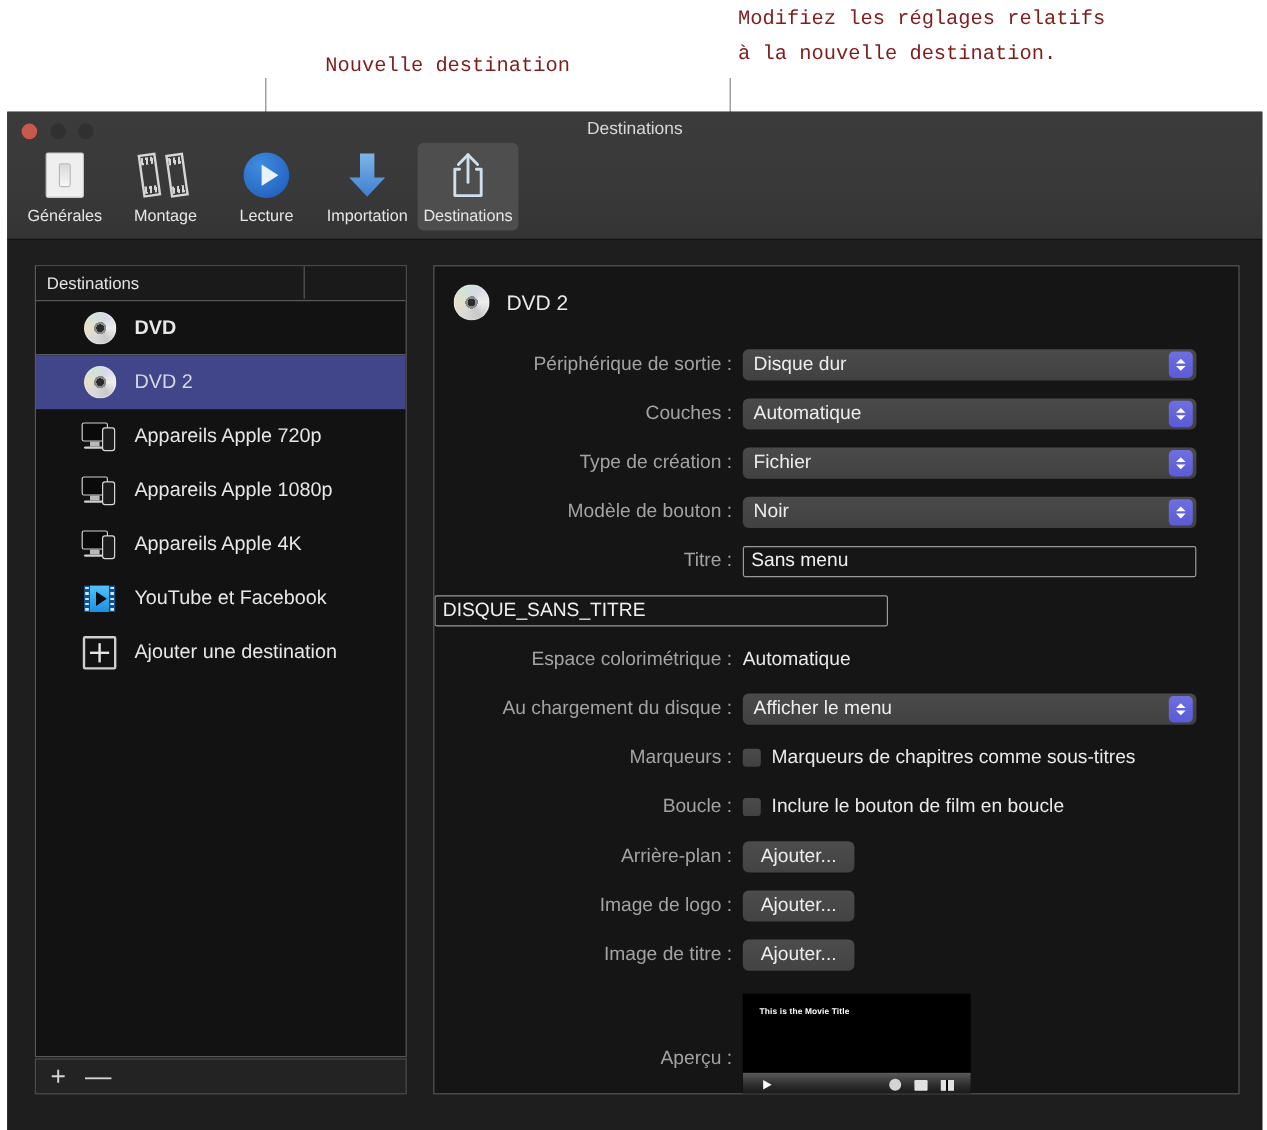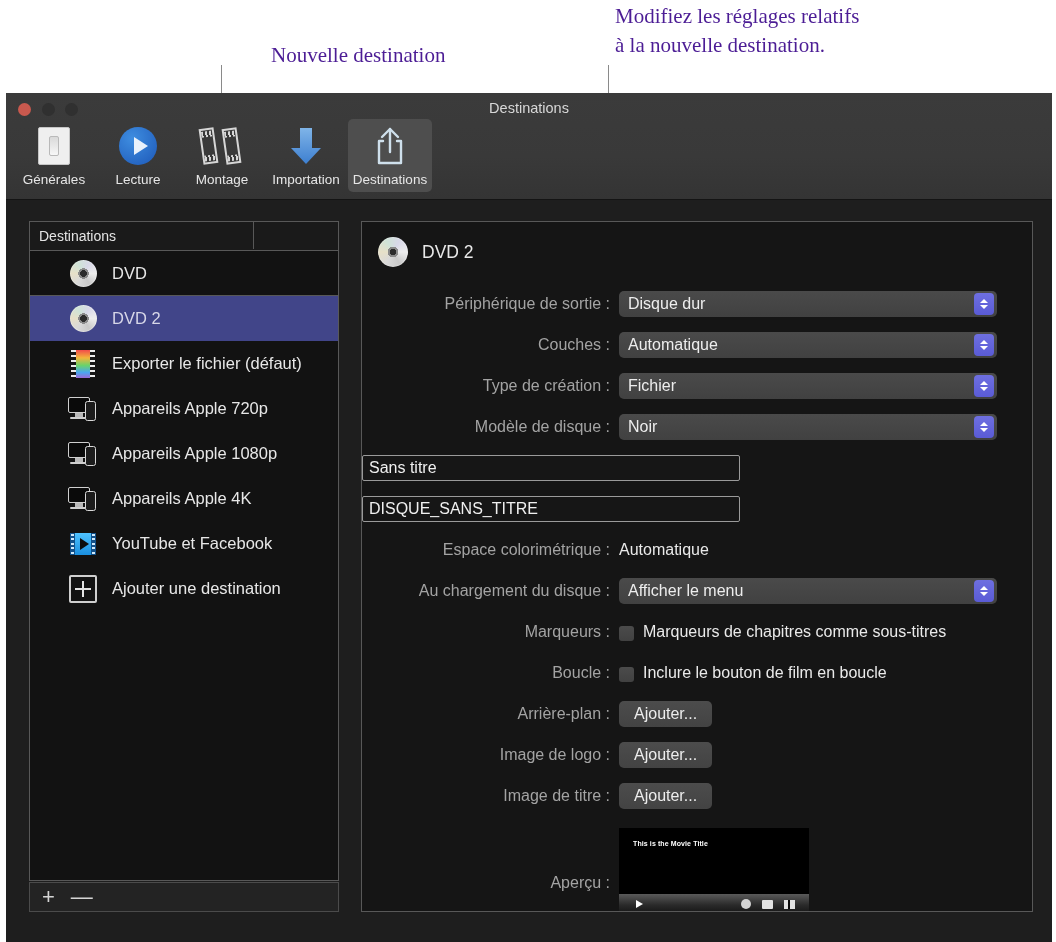--- a/index.html
+++ b/index.html
@@ -8,25 +8,25 @@
     width: 1056px; height: 942px;
     background: #ffffff;
     font-family: "Liberation Sans", sans-serif;
     overflow: hidden;
   }
   #root { position: relative; width: 1056px; height: 942px; background:#fff; }
 
   
   .callout-text {
     position: absolute;
-    color: #4c1d95;
-    font-size: 21px;
+    color: #7f1d1d;
+    font-size: 17px;
     line-height: 29px;
     white-space: pre-line;
-    font-family: Liberation Serif, serif;
+    font-family: Liberation Mono, monospace;
   }
   .callout-line {
     position: absolute;
     width: 1px;
     background: #8a8a8a;
   }
 
   
   #window {
     position: absolute;
@@ -183,21 +183,21 @@
     box-sizing: border-box;
   }
   .dest-row.selected { background: #414589; color: #d7d7e8; }
   .dest-row .d-ic {
     width: 30px; height: 30px;
     margin-right: 14px;
     display: flex; align-items: center; justify-content: center;
     flex: none;
   }
   
-  .dest-row.row-dvd { border-bottom: 1px solid #585858; }
+  .dest-row.row-dvd { border-bottom: 1px solid #585858; font-weight: bold; }
 
   
   .ic-disc {
     width: 27px; height: 27px; border-radius: 50%;
     background:
       radial-gradient(circle at 50% 50%, #2b2b2b 0 3.2px, #8a8a8a 3.2px 5.2px, rgba(0,0,0,0) 5.2px),
       conic-gradient(from 210deg, #d9d9d9, #e7e0c8, #cfe3d7, #d8d8e8, #ededed, #c9c9c9, #d9d9d9);
     box-shadow: inset 0 0 0 1px rgba(255,255,255,.25);
   }
   
@@ -347,21 +347,21 @@
     border: 1px solid #9a9a9a;
     border-radius: 2px;
     display: flex; align-items: center;
     padding-left: 6px;
     box-sizing: border-box;
     color: #f0f0f0; font-size: 16px;
   }
 
   .plaintext { color: #e9e9e9; font-size: 16px; }
 
-  .chkline { display: flex; align-items: flex-end; gap: 9px; }
+  .chkline { display: flex; align-items: center; gap: 9px; }
   .checkbox {
     width: 15px; height: 15px;
     background: linear-gradient(to bottom,#4b4b4b,#414141);
     border-radius: 3px;
     flex: none;
     cursor: default;
   }
   .chklabel { color: #eaeaea; font-size: 16px; white-space: nowrap; }
 
   .btn {
@@ -435,49 +435,49 @@
 
       <div id="toolbar">
 
         <div class="tb-item">
           <div class="tb-icon">
             <div class="ic-switch">
                 <i></i>
               </div>
           </div>
           <div class="tb-label">Générales</div>
-        </div>
-
-        <div class="tb-item">
-          <div class="tb-icon">
-            <div class="ic-play">
-                <b></b>
-              </div>
-          </div>
-          <div class="tb-label">Lecture</div>
         </div>
 
         <div class="tb-item">
           <div class="tb-icon">
             <div class="ic-film">
               <div class="strip s1">
                   <div class="perf t"></div>
                   <div class="perf b"></div>
                 </div>
               <div class="strip s2">
                   <div class="perf t"></div>
                   <div class="perf b"></div>
                 </div>
             </div>
           </div>
           <div class="tb-label">Montage</div>
         </div>
 
         <div class="tb-item">
           <div class="tb-icon">
+            <div class="ic-play">
+                <b></b>
+              </div>
+          </div>
+          <div class="tb-label">Lecture</div>
+        </div>
+
+        <div class="tb-item">
+          <div class="tb-icon">
             <svg class="ic-down" viewBox="0 0 38 40">
               <defs>
                 <linearGradient id="gdown" x1="0" y1="0" x2="0" y2="1">
                   <stop offset="0" stop-color="#7fb4e8"></stop>
                   <stop offset="1" stop-color="#3d7fd0"></stop>
                 </linearGradient>
               </defs>
               <path d="M13 2 h12 v20 h9 L19 38 L4 22 h9 z" fill="url(#gdown)"></path>
             </svg>
           </div>
@@ -517,26 +517,20 @@
             <span>DVD</span>
           </div>
 
           <div class="dest-row selected">
             <span class="d-ic">
                 <span class="ic-disc"></span>
               </span>
             <span>DVD 2</span>
           </div>
 
-          <div class="dest-row">
-            <span class="d-ic">
-                <span class="ic-filmcolor"></span>
-              </span>
-            <span>Exporter le fichier (défaut)</span>
-          </div>
 
           <div class="dest-row">
             <span class="d-ic">
               <span class="ic-devices">
                   <i class="mon"></i>
                   <i class="stand"></i>
                   <i class="base"></i>
                   <i class="phone"></i>
                 </span>
             </span>
@@ -633,36 +627,37 @@
                 <span>Fichier</span>
                 <span class="chev">
                     <span class="up"></span>
                     <span class="down"></span>
                   </span>
               </div>
             </div>
           </div>
 
           <div class="row">
-            <div class="lbl">Modèle de disque :</div>
+            <div class="lbl">Modèle de bouton :</div>
             <div class="fld">
               <div class="popup">
                 <span>Noir</span>
                 <span class="chev">
                     <span class="up"></span>
                     <span class="down"></span>
                   </span>
               </div>
             </div>
           </div>
 
           <div class="row">
+            <div class="lbl">Titre :</div>
             <div class="fld">
               <div class="textfield">
-                <span>Sans titre</span>
+                <span>Sans menu</span>
               </div>
             </div>
           </div>
 
           <div class="row">
             <div class="fld">
               <div class="textfield">
                 <span>DISQUE_SANS_TITRE</span>
               </div>
             </div>

